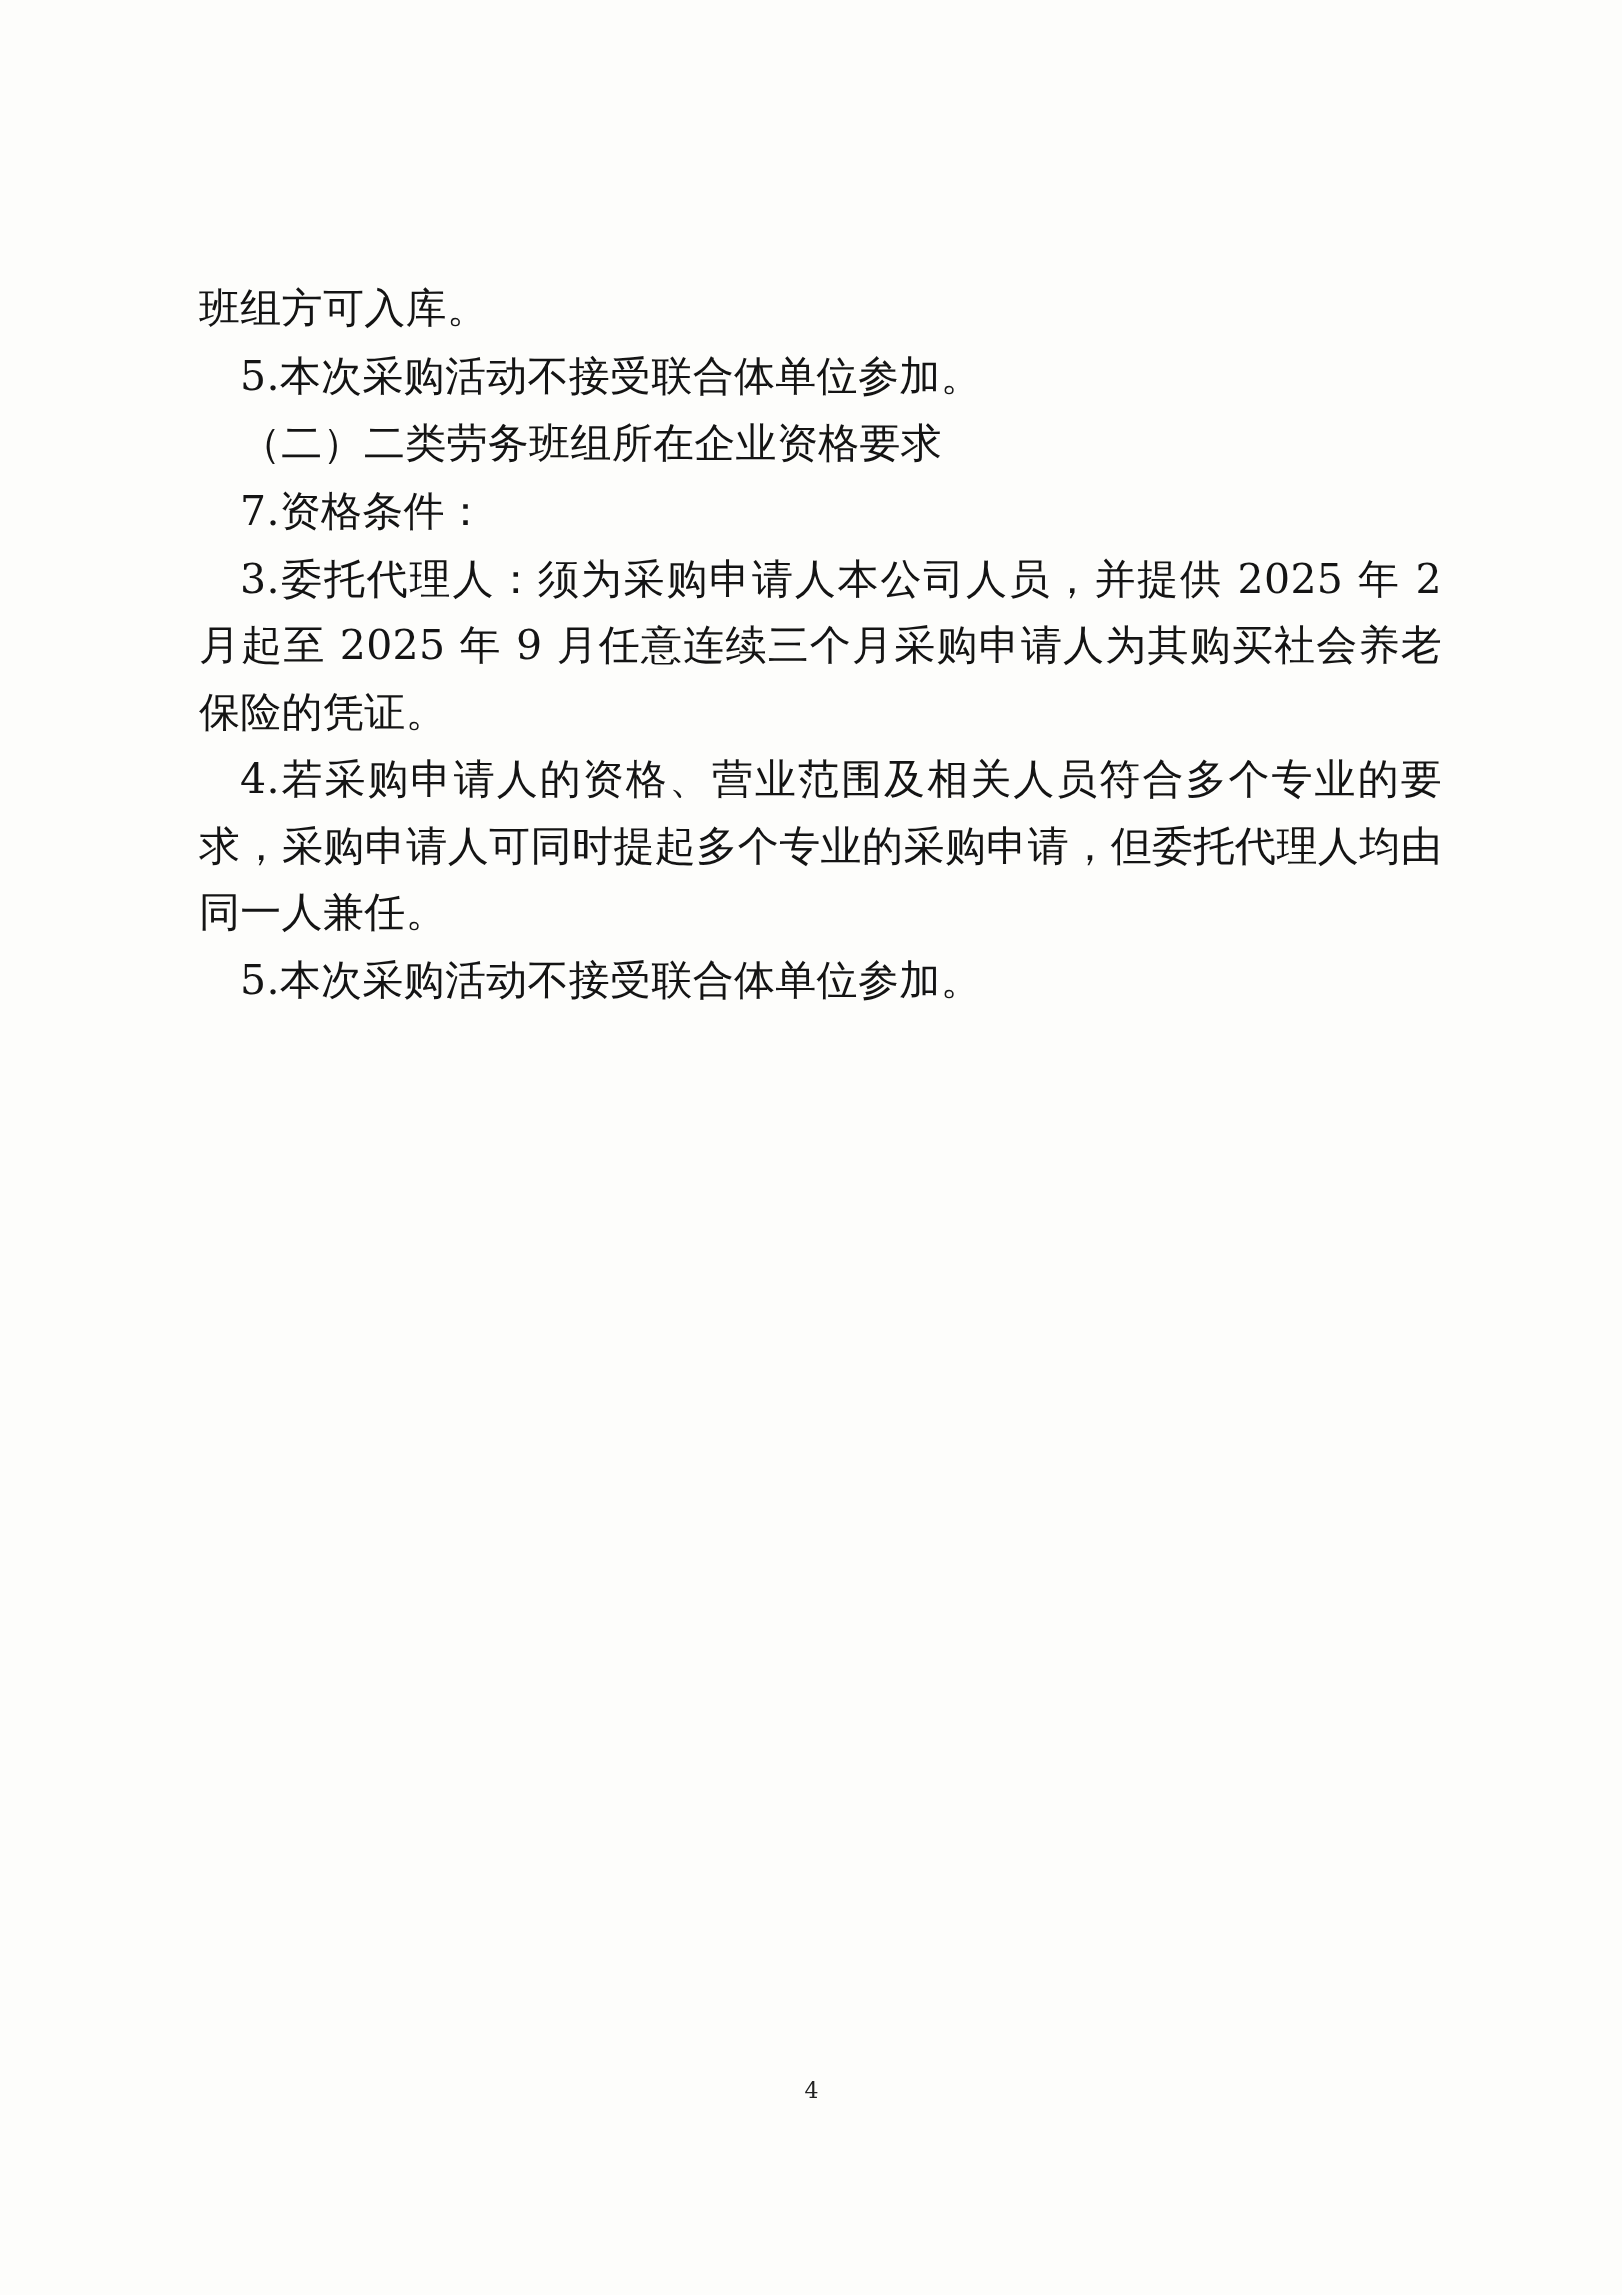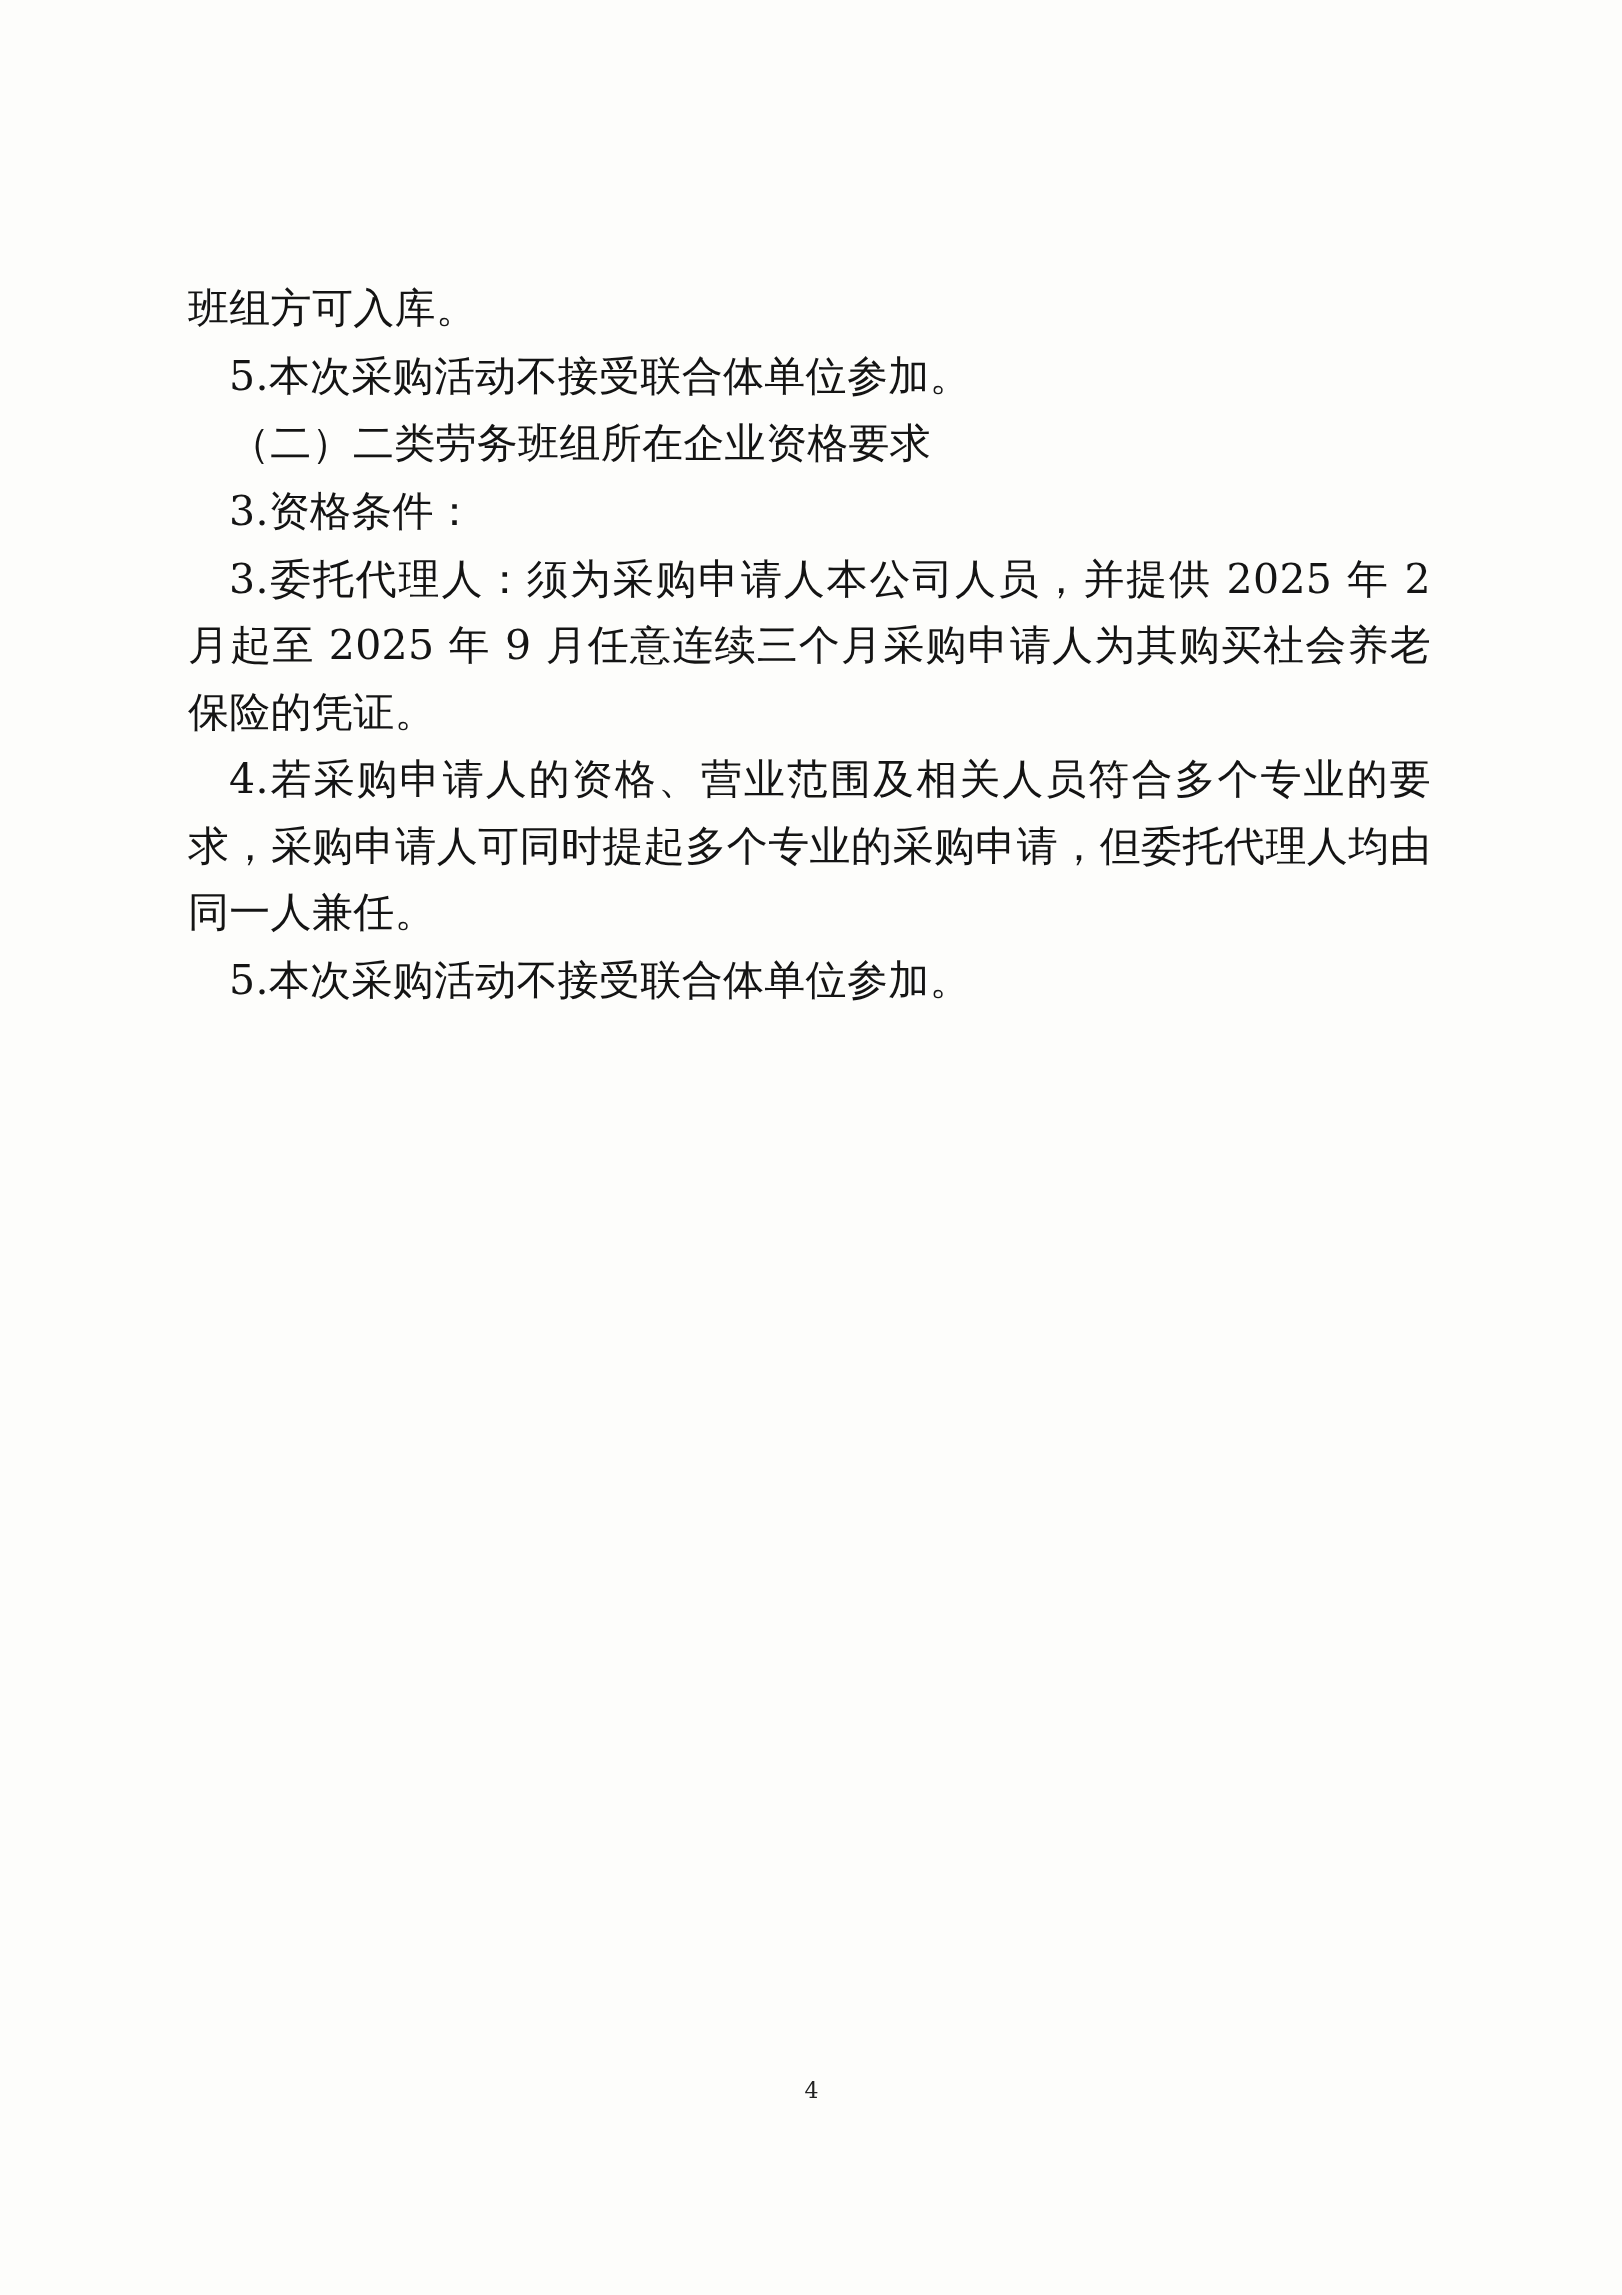--- a/index.html
+++ b/index.html
@@ -16,21 +16,21 @@
     color: #1a1a1a;
     overflow: hidden;
   }
   .page {
     position: absolute;
     inset: 0;
     background: #fdfdfb;
   }
   .page-inner {
     position: absolute;
-    left: 188px;
+    left: 199px;
     top: 275px;
     width: 1243px;
   }
   .para {
     font-size: 41px;
     line-height: 1.62;
     letter-spacing: 0.3px;
     text-align: justify;
     text-justify: inter-ideograph;
     margin: 0 0 1.3px 0;
@@ -59,21 +59,21 @@
 <div class="page">
   <div class="page-inner">
 
     <p class="para">班组方可入库。</p>
 
     <p class="para indent">5.本次采购活动不接受联合体单位参加。</p>
 
     <p class="para indent bold">（二）二类劳务班组所在企业资格要求</p>
 
 
-    <p class="para indent bold">3.资格条件：</p>
+    <p class="para indent bold">7.资格条件：</p>
 
 
 
     <p class="para indent bold">3.委托代理人：须为采购申请人本公司人员，并提供 2025 年 2 月起至 2025 年 9 月任意连续三个月采购申请人为其购买社会养老保险的凭证。</p>
 
     <p class="para indent">4.若采购申请人的资格、营业范围及相关人员符合多个专业的要求，采购申请人可同时提起多个专业的采购申请，但委托代理人均由同一人兼任。</p>
 
     <p class="para indent">5.本次采购活动不接受联合体单位参加。</p>
 
 

